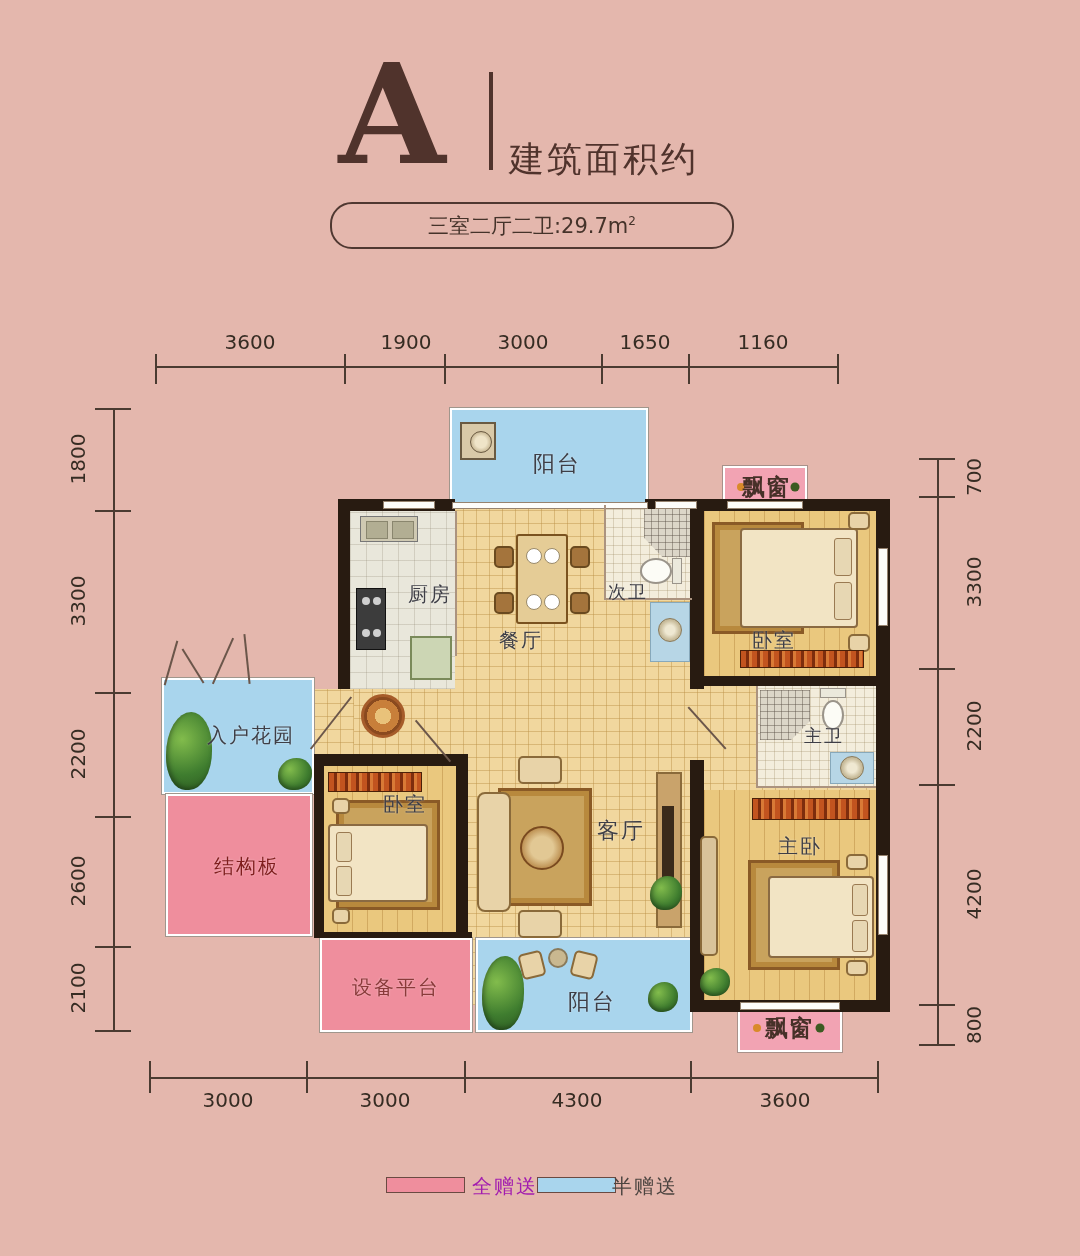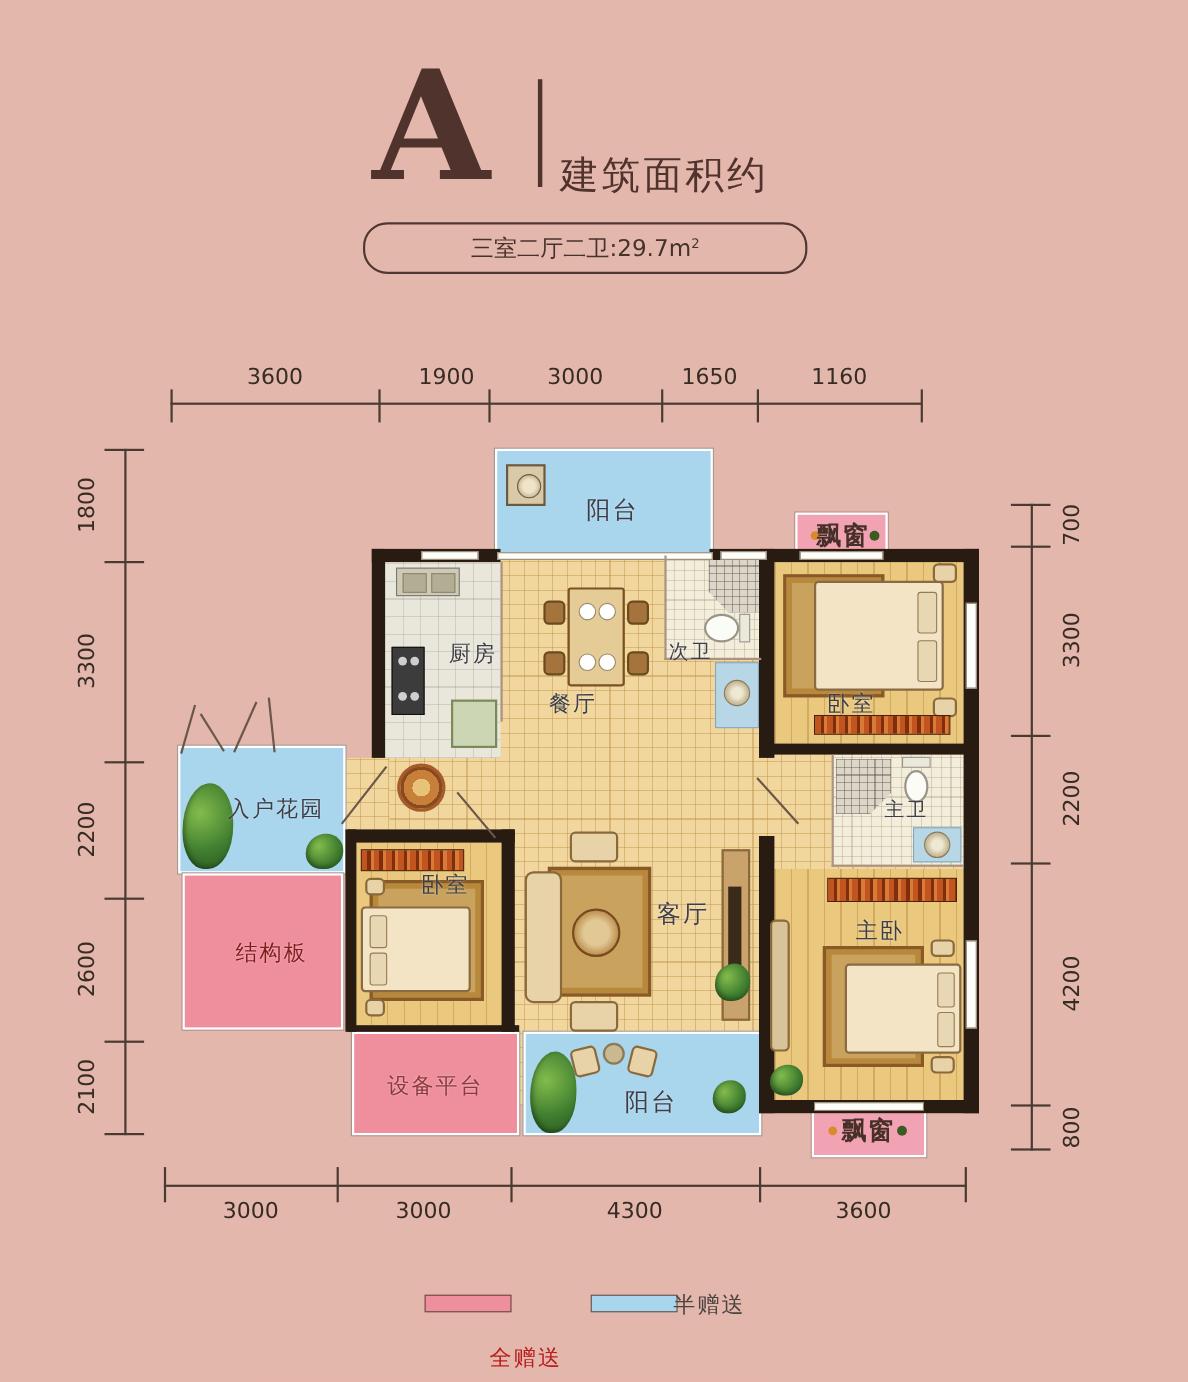--- a/index.html
+++ b/index.html
@@ -268,17 +268,17 @@
   <span class="txt room-label" style="left:592px;top:1002px;font-size:22px;">阳台</span>
 
   <span class="txt" style="left:741px;top:487px;width:8px;height:8px;border-radius:50%;background:#d98a2a;"></span>
   <span class="txt bay-label" style="left:766px;top:487px;">飘窗</span>
   <span class="txt" style="left:795px;top:487px;width:9px;height:9px;border-radius:50%;background:#3c5a22;"></span>
   <span class="txt" style="left:757px;top:1028px;width:8px;height:8px;border-radius:50%;background:#d98a2a;"></span>
   <span class="txt bay-label" style="left:789px;top:1028px;">飘窗</span>
   <span class="txt" style="left:820px;top:1028px;width:9px;height:9px;border-radius:50%;background:#3c5a22;"></span>
 
   <div class="legend-swatch" style="left:386px;top:1177px;background:#ef8e9d;"></div>
-  <span class="txt" style="left:478px;top:1186px;font-size:20px;color:#b91c1c;letter-spacing:2px;margin-top:48px;">全赠送</span>
+  <span class="txt" style="left:505px;top:1186px;font-size:20px;color:#a21caf;letter-spacing:2px;">全赠送</span>
   <div class="legend-swatch" style="left:537px;top:1177px;background:#a9d5ed;"></div>
   <span class="txt" style="left:645px;top:1186px;font-size:20px;color:#4c4440;letter-spacing:2px;">半赠送</span>
 
 </div>
 
 </body></html>

